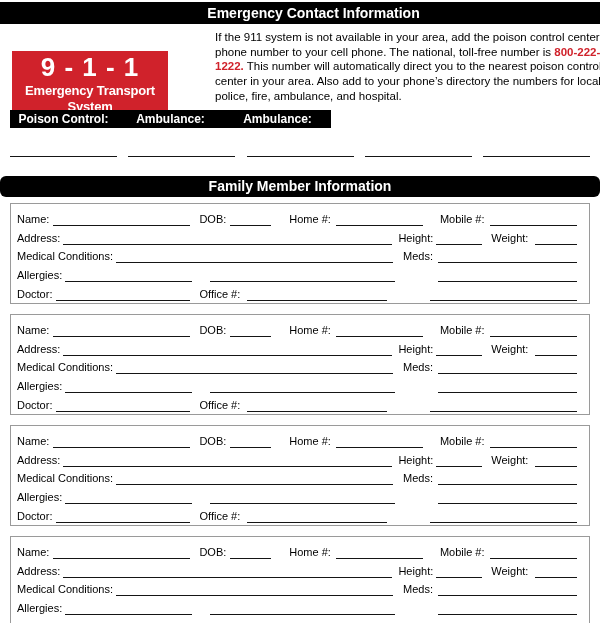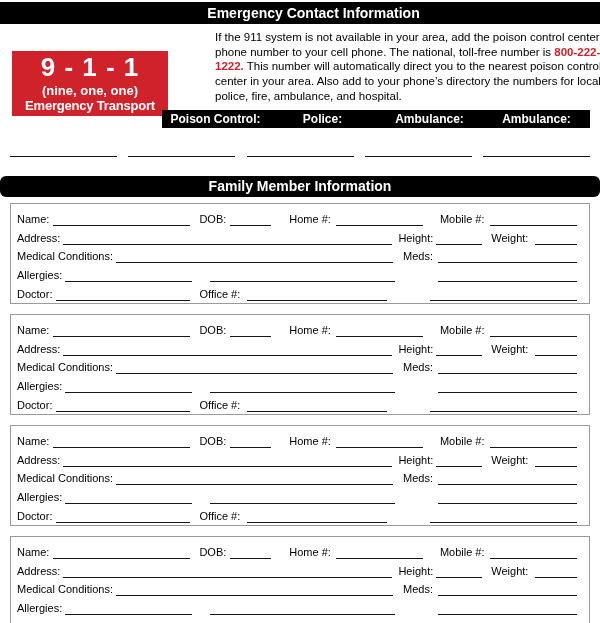--- a/index.html
+++ b/index.html
@@ -12,21 +12,21 @@
   .family-bar{top:176px;height:21px;font-size:14px;line-height:21px;border-radius:6px;}
   .red-box{
     position:absolute;left:12px;top:31px;width:156px;height:65px;background:#d0222b;
     color:#fff;text-align:center;font-weight:bold;margin-top:20px;
   }
   .red-box .r1{font-size:26px;line-height:31px;padding-top:1px;letter-spacing:1px;}
   .red-box .r2{font-size:13px;line-height:15px;}
   .red-box .r3{font-size:13px;line-height:16px;letter-spacing:-0.2px;}
   .intro{position:absolute;left:215px;top:30px;width:392px;font-size:11.5px;line-height:14.7px;text-align:left;}
   .intro .phone{color:#d0222b;font-weight:bold;}
-  .contact-row{position:absolute;left:10px;top:110px;width:580px;display:flex;justify-content:flex-end;}
+  .contact-row{position:absolute;left:10px;top:110px;width:580px;display:flex;justify-content:flex-start;}
   .contact-box{width:107px;height:18px;background:#000;color:#fff;font-weight:bold;font-size:12px;line-height:18px;text-align:center;}
   .contact-lines{position:absolute;left:10px;top:141px;width:580px;height:16px;display:flex;justify-content:space-between;}
   .c-ln{width:107px;border-bottom:1.5px solid #151515;}
   .members{position:absolute;left:10px;top:203px;width:580px;display:flex;flex-direction:column;gap:10px;}
   .member{
     height:101px;box-sizing:border-box;border:1.5px solid #9a9a9a;background:#fff;
     padding:3px 12px 0 6px;display:flex;flex-direction:column;
   }
   .frow{display:flex;align-items:flex-end;height:18.8px;font-size:11px;white-space:nowrap;}
   .lbl{line-height:13px;}
@@ -42,29 +42,27 @@
 <body>
 
 <div id="page">
 
   <div class="bar top-bar">
     <span>Emergency Contact Information</span>
   </div>
 
   <div class="red-box">
     <div class="r1">9 - 1 - 1</div>
-    <div class="r2">(nine, one, one)</div>
     <div class="r3">Emergency Transport System</div>
   </div>
 
   <div class="intro"><span>If the 911 system is not available in your area, add the poison control center phone number to your cell phone. The national, toll-free number is </span><span class="phone">800-222-1222.</span><span> This number will automatically direct you to the nearest poison control center in your area. Also add to your phone’s directory the numbers for local police, fire, ambulance, and hospital.</span></div>
 
   <div class="contact-row">
     <div class="contact-box">Poison Control:</div>
-    <div class="contact-box">Police:</div>
     <div class="contact-box">Ambulance:</div>
     <div class="contact-box">Ambulance:</div>
   </div>
 
   <div class="contact-lines">
     <div class="c-ln"></div>
     <div class="c-ln"></div>
     <div class="c-ln"></div>
     <div class="c-ln"></div>
     <div class="c-ln"></div>

